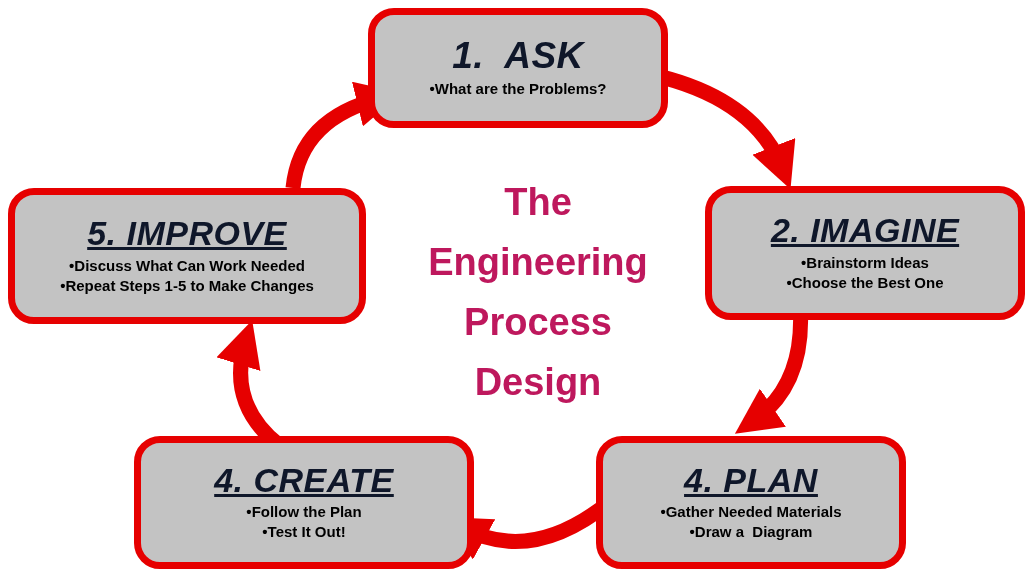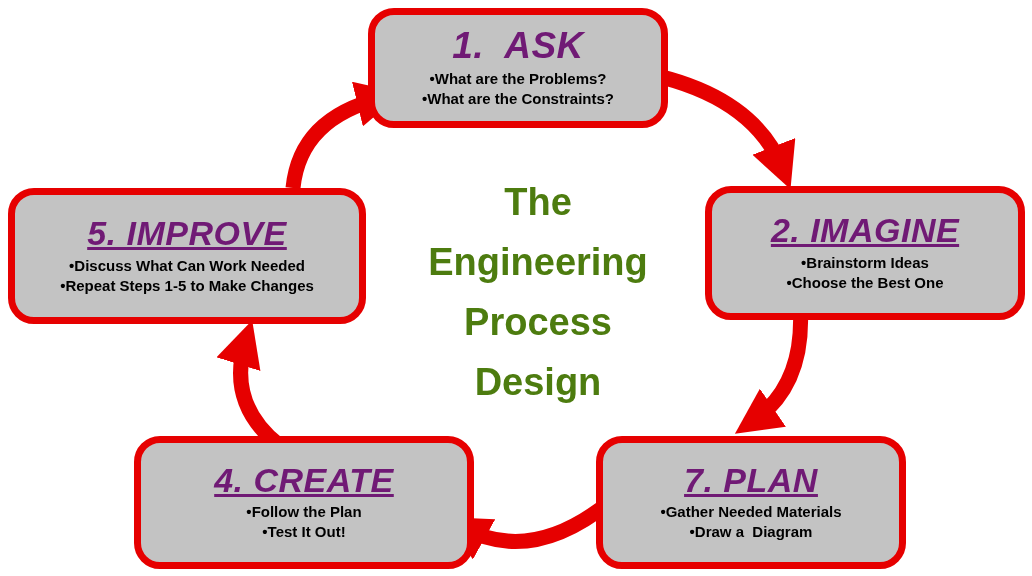--- a/index.html
+++ b/index.html
@@ -30,21 +30,21 @@
     border-radius: 26px;
     display: flex;
     flex-direction: column;
     align-items: center;
     justify-content: center;
     padding: 6px 10px;
   }
   .step-title {
     font-style: italic;
     font-weight: bold;
-    color: #701a75;
+    color: #0f172a;
     white-space: pre;
     line-height: 1.05;
     margin-bottom: 4px;
     letter-spacing: 0.5px;
   }
   .step-title.size-lg { font-size: 37px; }
   .step-title.size-md { font-size: 34px; text-decoration: underline; }
   .bullet-list {
     list-style: none;
     margin: 0;
@@ -66,21 +66,21 @@
     position: absolute;
     z-index: 2;
     left: 408px;
     top: 172px;
     width: 260px;
     text-align: center;
   }
   .center-title-line {
     font-size: 38px;
     font-weight: bold;
-    color: #4d7c0f;
+    color: #be185d;
     line-height: 60px;
     white-space: pre;
   }
 </style>
 </head>
 <body>
 
 <div class="canvas">
 
   <svg class="arrows-layer" width="1032" height="576" viewBox="0 0 1032 576">
@@ -100,34 +100,33 @@
     <div class="center-title-line">The</div>
     <div class="center-title-line">Engineering</div>
     <div class="center-title-line">Process</div>
     <div class="center-title-line">Design</div>
   </div>
 
   <div class="step-box" style="left:368px; top:8px; width:300px; height:120px;">
     <div class="step-title size-lg">1.  ASK</div>
     <ul class="bullet-list">
       <li class="bullet-item">What are the Problems?</li>
-      <li class="bullet-item">What are the Constraints?</li>
     </ul>
   </div>
 
   <div class="step-box" style="left:705px; top:186px; width:320px; height:134px;">
     <div class="step-title size-md">2. IMAGINE</div>
     <ul class="bullet-list">
       <li class="bullet-item">Brainstorm Ideas</li>
       <li class="bullet-item">Choose the Best One</li>
     </ul>
   </div>
 
   <div class="step-box" style="left:596px; top:436px; width:310px; height:133px;">
-    <div class="step-title size-md">7. PLAN</div>
+    <div class="step-title size-md">4. PLAN</div>
     <ul class="bullet-list">
       <li class="bullet-item">Gather Needed Materials</li>
       <li class="bullet-item">Draw a  Diagram</li>
     </ul>
   </div>
 
   <div class="step-box" style="left:134px; top:436px; width:340px; height:133px;">
     <div class="step-title size-md">4. CREATE</div>
     <ul class="bullet-list">
       <li class="bullet-item">Follow the Plan</li>

